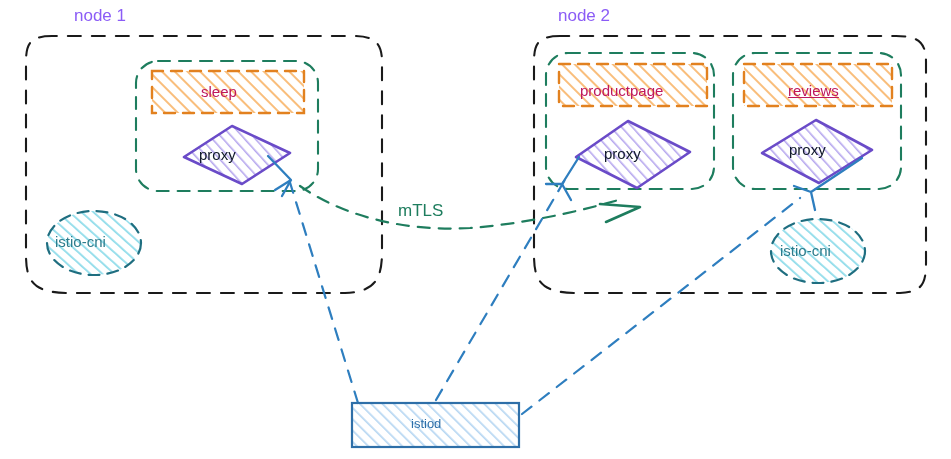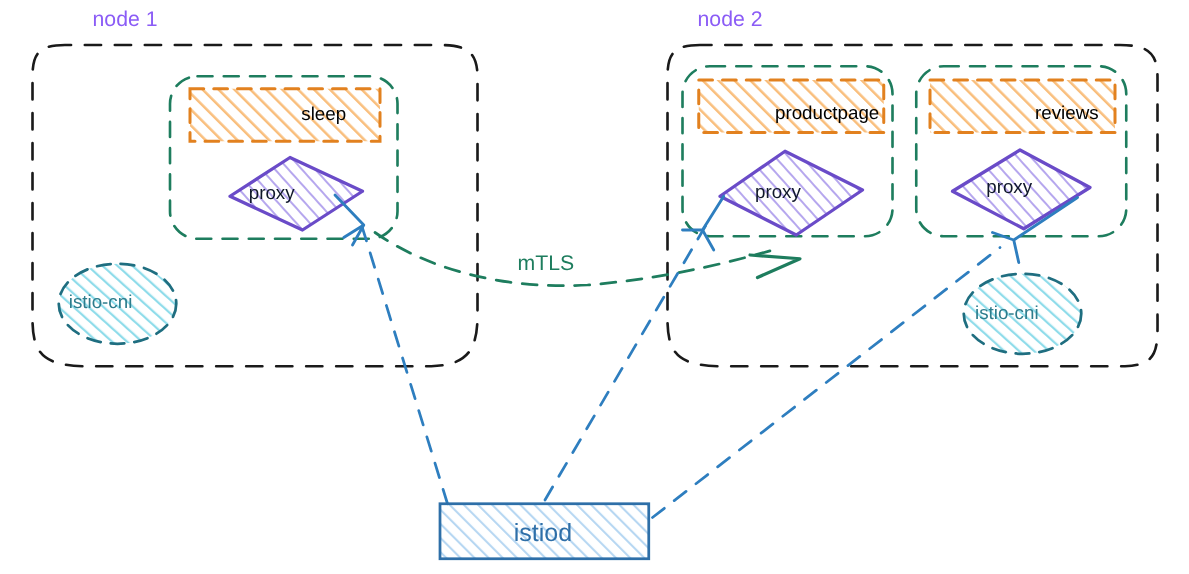--- a/index.html
+++ b/index.html
@@ -4,26 +4,26 @@
 <style>
   html,body{margin:0;padding:0;background:#ffffff;}
   body{
     width:951px;height:459px;overflow:hidden;
     font-family:"Liberation Sans", sans-serif;
     position:relative;
   }
   #canvas{position:absolute;left:0;top:0;width:951px;height:459px;}
   .lbl{position:absolute;white-space:nowrap;pointer-events:none;}
   .node-label{font-size:17px;color:#8b5cf6;}
-  .mtls-label{font-size:17px;color:#1E7D5E;margin-left:16px;}
+  .mtls-label{font-size:17px;color:#1E7D5E;}
   .pod-label{font-size:15px;}
-  .svc-label{color:#000000;margin-left:40px;}
+  .svc-label{color:#be185d;}
   .proxy-label{color:#0f172a;}
   .cni-label{color:#2C7C8C;}
-  .istiod-label{color:#2E6FA8;font-size:20px;}
+  .istiod-label{color:#2E6FA8;font-size:13px;}
 </style>
 </head>
 <body>
 
 <svg id="canvas" viewBox="0 0 951 459" xmlns="http://www.w3.org/2000/svg">
   <defs>
 
     <pattern id="hatchOrange" width="9" height="9" patternTransform="rotate(-45)" patternUnits="userSpaceOnUse">
       <line x1="0" y1="0" x2="0" y2="9" stroke="#F9BE7C" stroke-width="4"></line>
     </pattern>
@@ -122,21 +122,21 @@
 <div class="lbl pod-label svc-label" style="left:201px;top:83px;">sleep</div>
 
 <div class="lbl pod-label proxy-label" style="left:199px;top:146px;">proxy</div>
 
 <div class="lbl pod-label cni-label" style="left:55px;top:233px;">istio-cni</div>
 
 <div class="lbl pod-label svc-label" style="left:580px;top:82px;">productpage</div>
 
 <div class="lbl pod-label proxy-label" style="left:604px;top:145px;">proxy</div>
 
-<div class="lbl pod-label svc-label" style="left:788px;top:82px;">reviews</div>
+<div class="lbl pod-label svc-label" style="left:788px;top:82px;text-decoration:underline;">reviews</div>
 
 <div class="lbl pod-label proxy-label" style="left:789px;top:141px;">proxy</div>
 
 <div class="lbl pod-label cni-label" style="left:780px;top:242px;">istio-cni</div>
 
 <div class="lbl mtls-label" style="left:398px;top:201px;">mTLS</div>
 
 <div class="lbl istiod-label" style="left:411px;top:416px;">istiod</div>
 
 </body></html>

